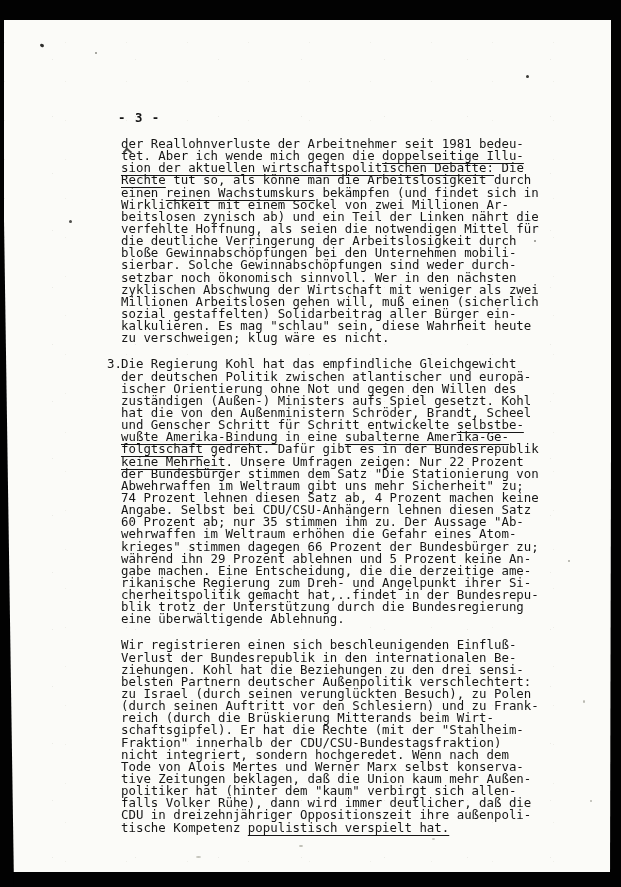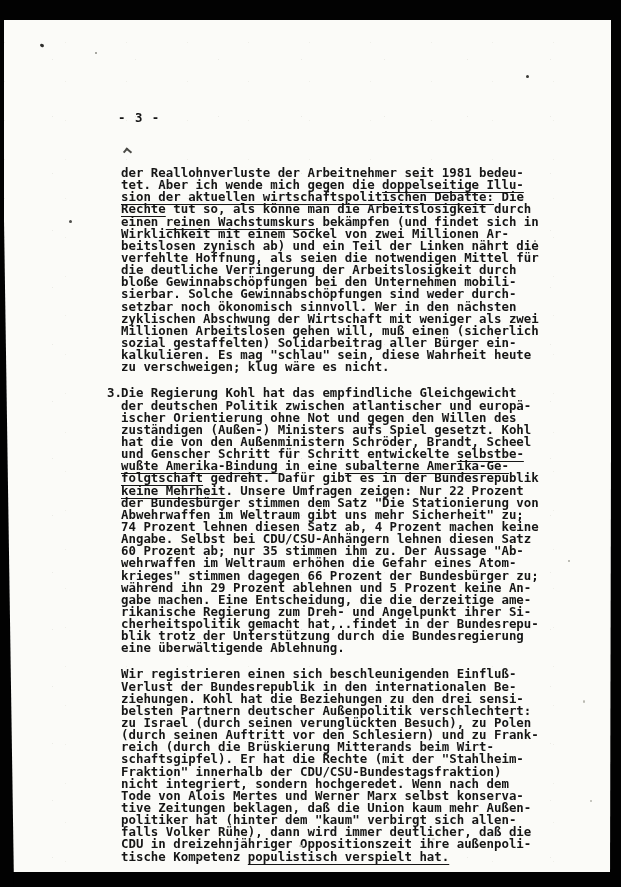--- a/index.html
+++ b/index.html
@@ -37,24 +37,23 @@
   }
   .page-number{
     position:absolute;
     left:114px;top:90px;
     font-size:12.4px;font-weight:700;color:var(--ink);
     letter-spacing:1px;
   }
   .doc-body{
     position:absolute;
     left:117px;top:118px;width:440px;
-    font-size:12.4px;line-height:12.15px;font-weight:700;
+    font-size:12.4px;line-height:12.15px;font-weight:400;
     color:var(--ink);
     white-space:pre;
-    margin-top:29px;
   }
   .para{position:relative;margin:0 0 14px 0;}
   .line{height:12.15px;}
   .marker{position:absolute;left:-14px;}
   .seg{}
   .u{
     text-decoration:underline;
     text-decoration-thickness:1.4px;
     text-underline-offset:2.5px;
   }

